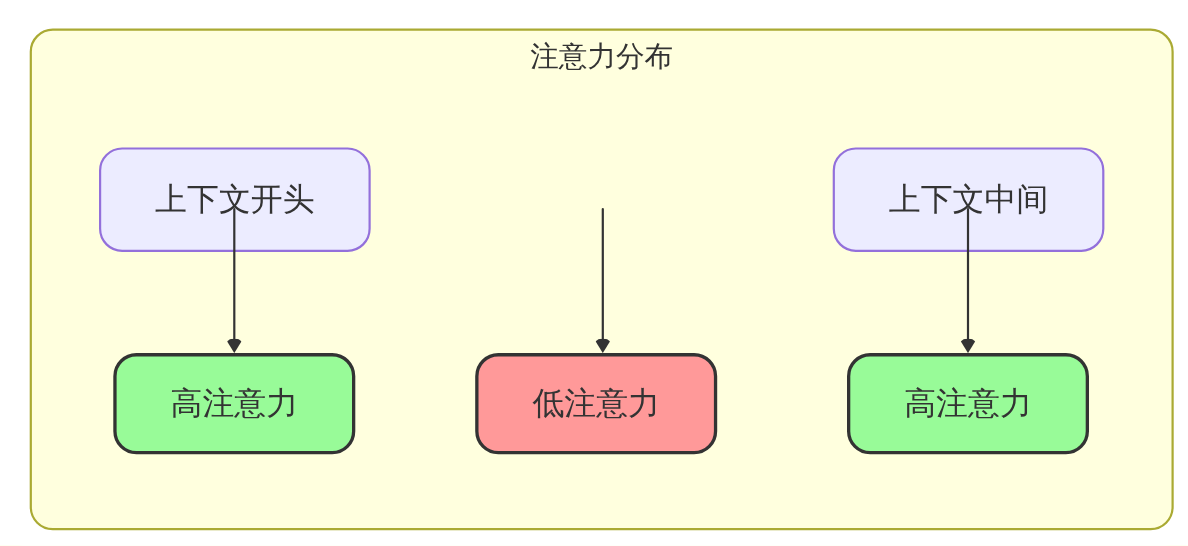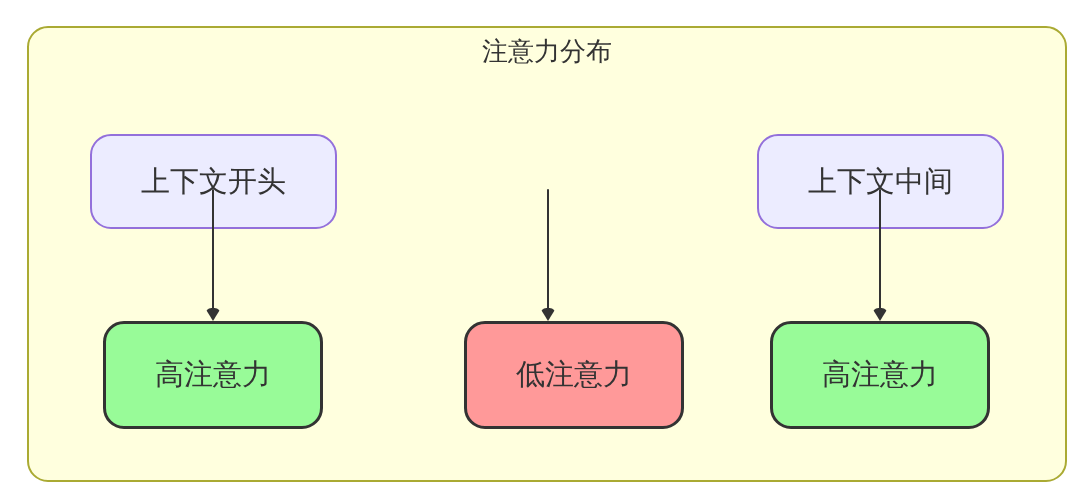--- a/index.html
+++ b/index.html
@@ -29,22 +29,22 @@
     text-align:center;font-size:26px;line-height:30px;color:var(--text);
   }
 
   .node{
     position:absolute;display:flex;align-items:center;justify-content:center;
     font-size:29px;color:var(--text);text-align:center;
   }
   .src{top:110px;width:247px;height:95px;background:var(--source-bg);border:2px solid var(--source-border);margin-top:24px;}
   .src1{left:90px;}  .src2{left:424px;}  .src3{left:757px;}
 
-  .tgt{top:321px;width:220px;height:108px;border:3px solid var(--target-border);}
-  .tgt1{left:103px;} .tgt2{left:464px;} .tgt3{left:770px;}
+  .tgt{top:321px;width:220px;height:92px;border:3px solid var(--target-border);}
+  .tgt1{left:103px;} .tgt2{left:432px;} .tgt3{left:770px;}
   .high{background:var(--high-bg);}
   .low{background:var(--low-bg);}
 
   .edge-line{position:absolute;top:189px;width:2px;height:122px;background:var(--arrow);}
   .line1{left:212px;} .line2{left:547px;} .line3{left:879px;}
   .edge-head{
     position:absolute;top:308px;width:0;height:0;
     border-left:8px solid transparent;border-right:8px solid transparent;
     border-top:13px solid var(--arrow);
   }

